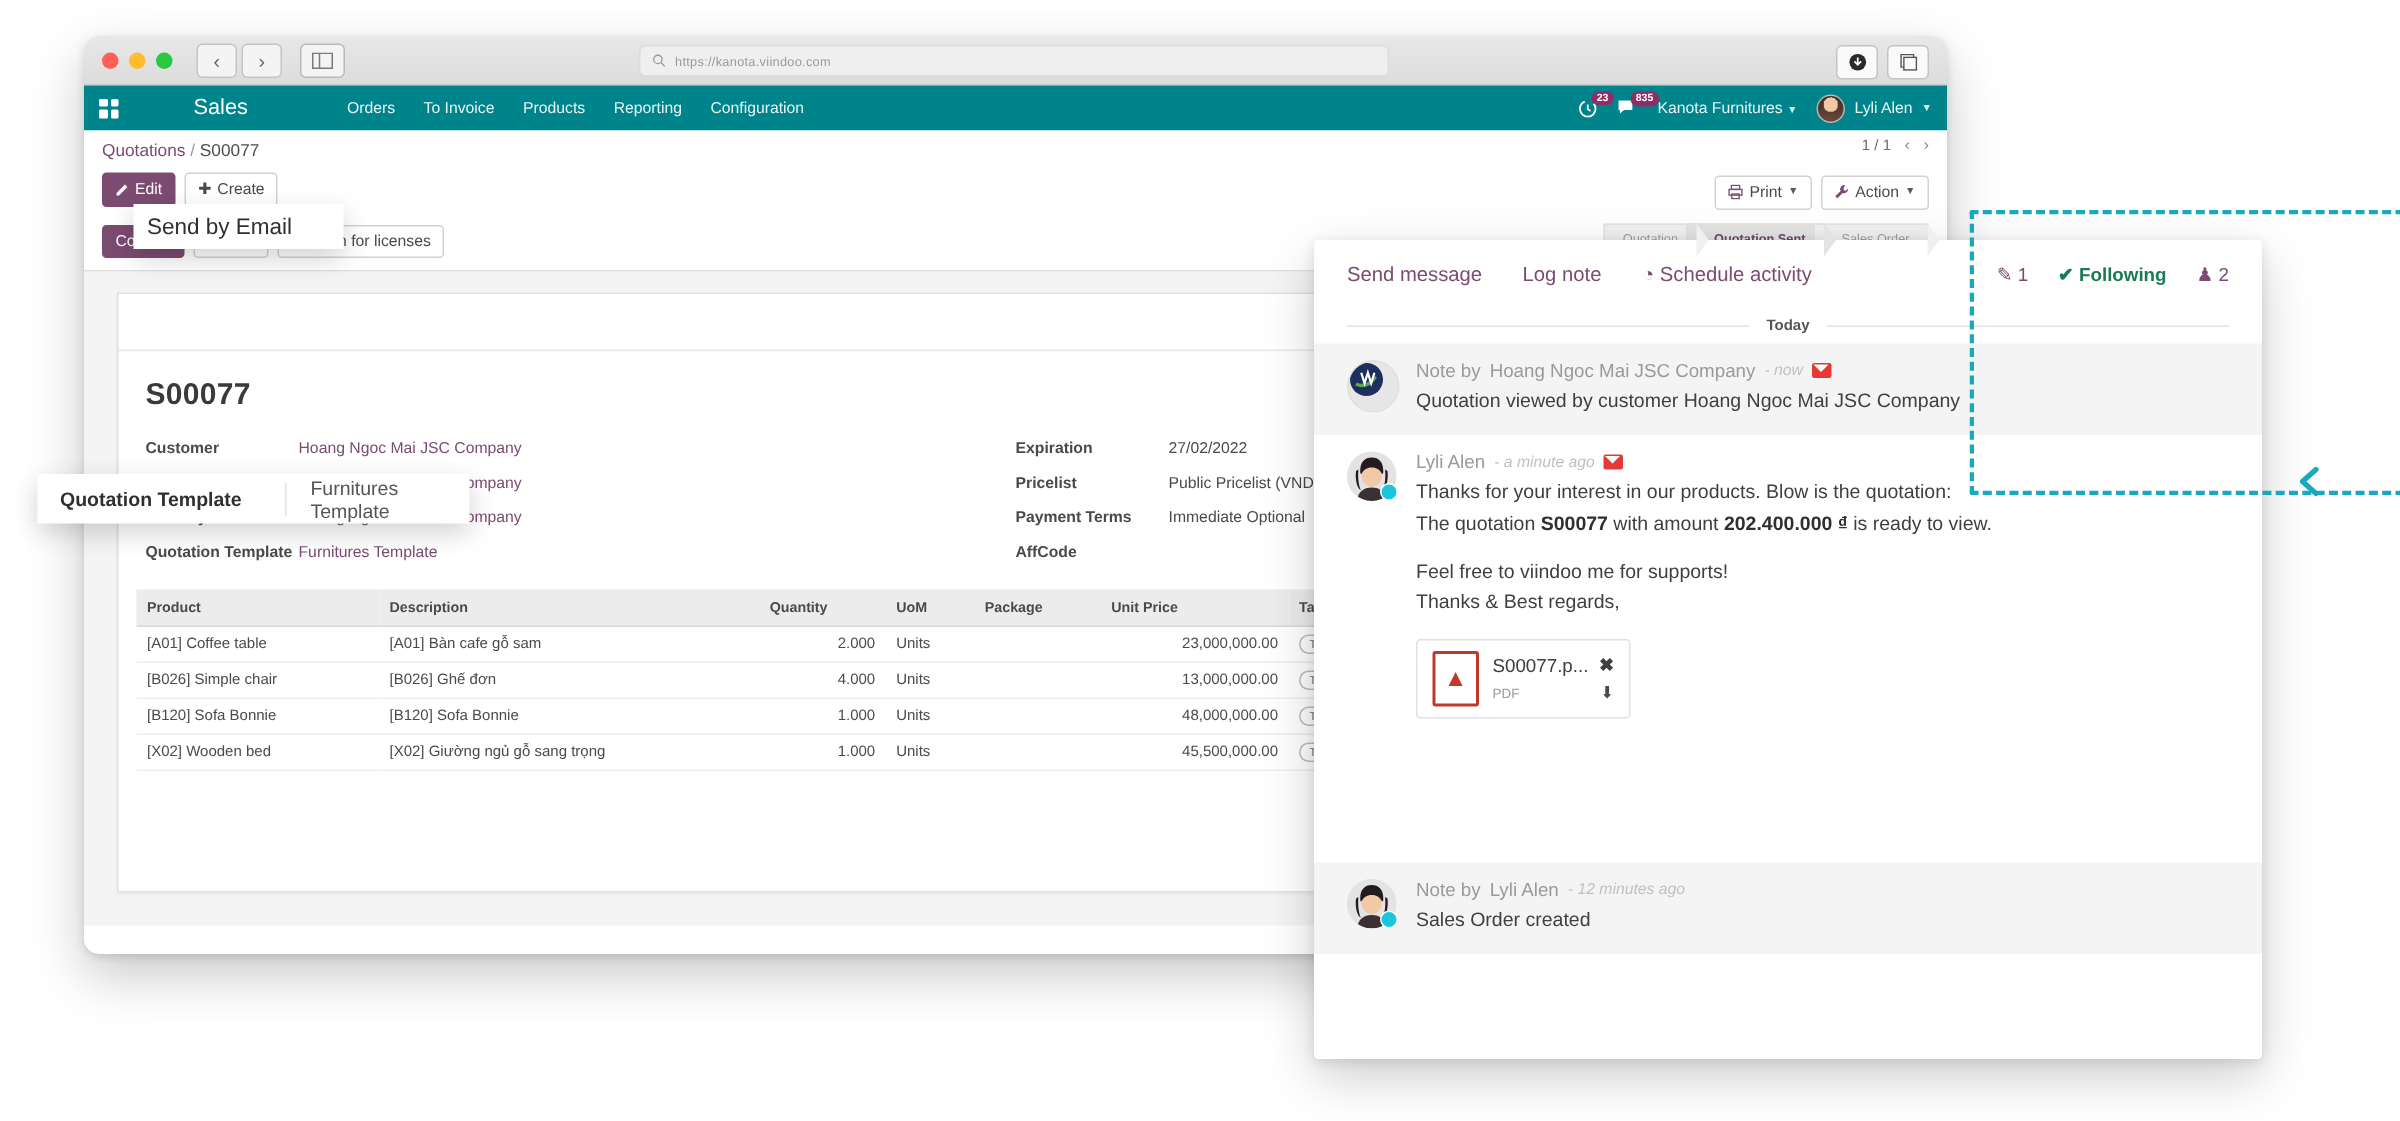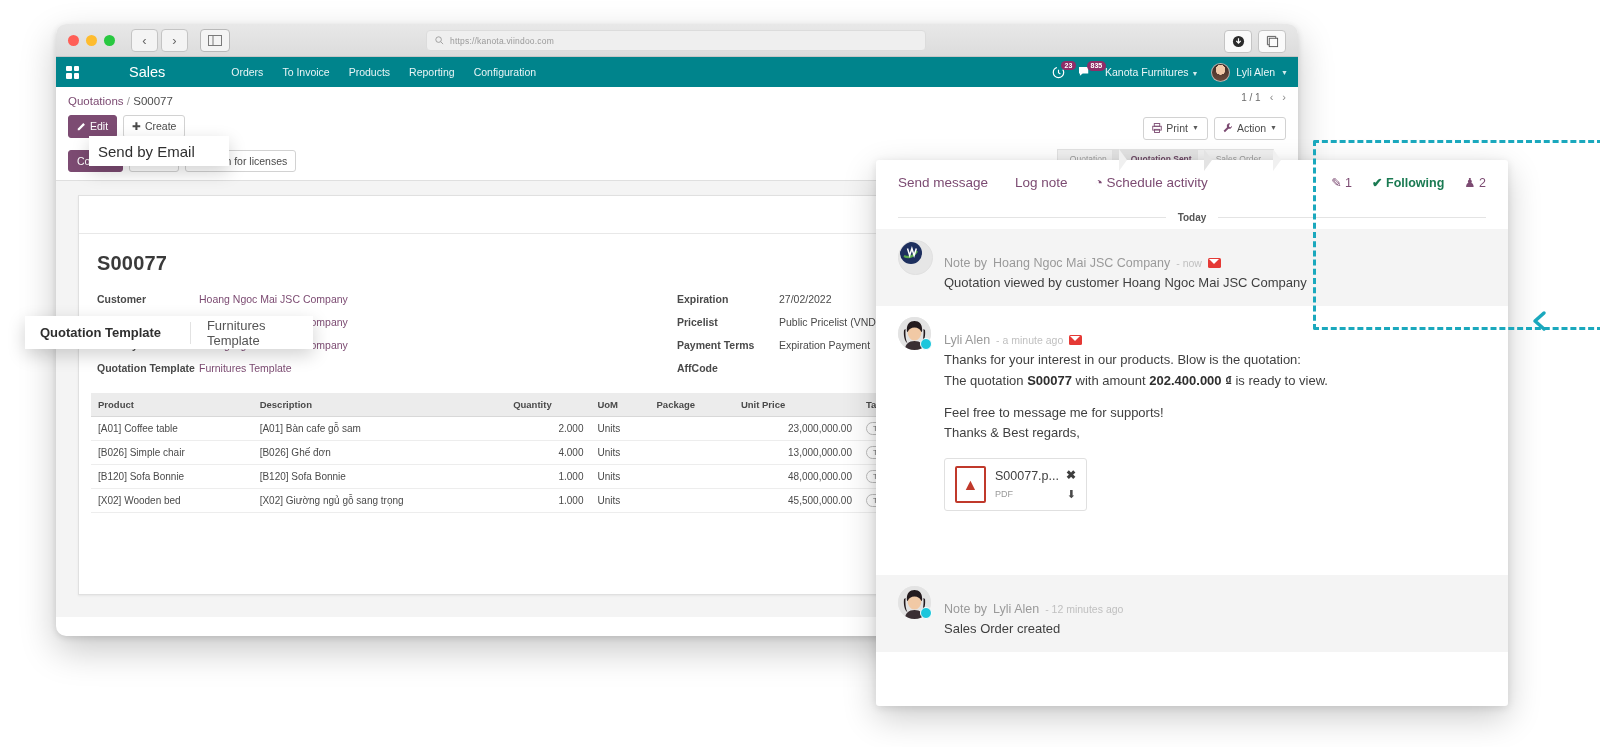--- a/index.html
+++ b/index.html
@@ -71,21 +71,21 @@
   .ouser{display:flex;align-items:center;gap:6px;font-size:10.5px;color:#eaf6f7;}
   .avatar-sm{
     width:17px;height:17px;border-radius:50%;overflow:hidden;
     background:radial-gradient(circle at 50% 34%, #f0c9a8 0 34%, transparent 35%),
                linear-gradient(#3b2a25,#6b4a3c);
     border:1px solid rgba(255,255,255,.6);
   }
   .caret{font-size:7px;opacity:.9;}
 
   
-  .cpanel{background:#fff;border-bottom:1px solid #dfdfdf;padding:8px 24px 0 12px;position:relative;}
+  .cpanel{background:#fff;border-bottom:1px solid #dfdfdf;padding:8px 12px 0 12px;position:relative;}
   .bcrumb{font-size:11.5px;color:#7c4b72;margin-bottom:8px;}
   .bcrumb .sep{color:#9b9b9b;}
   .bcrumb .cur{color:#4c4c4c;}
   .cp-row{display:flex;align-items:center;gap:6px;padding-bottom:8px;}
   .btn{
     font-size:10.5px;border:1px solid #d2d2d2;background:#fff;color:#4a4a4a;
     border-radius:3px;padding:4px 8px;line-height:1.2;cursor:pointer;white-space:nowrap;
     display:inline-flex;align-items:center;gap:4px;
   }
   .btn.primary{background:#7c4b72;border-color:#7c4b72;color:#fff;}
@@ -189,23 +189,23 @@
   .av .inner{width:33px;height:33px;border-radius:50%;overflow:hidden;background:#e6e6e6;display:block;}
   .av .dotonline{
     position:absolute;right:-1px;bottom:0px;width:10px;height:10px;border-radius:50%;
     background:#1bc6dc;border:1.5px solid #fff;
   }
   .logo-av{
     background:#fff;border:1px solid #e0e0e0;
     display:flex;align-items:center;justify-content:center;
   }
   .mbody{flex:1;min-width:0;}
-  .mhead{font-size:12.5px;color:#b2b2b2;margin-bottom:4px;display:flex;align-items:center;gap:6px;flex-wrap:wrap;margin-top:16px;}
+  .mhead{font-size:12.5px;color:#b2b2b2;margin-bottom:4px;display:flex;align-items:center;gap:6px;flex-wrap:wrap;}
   .mhead .who{color:#9a9a9a;}
-  .mhead .time{font-size:10.5px;color:#c0c0c0;}
+  .mhead .time{font-size:10.5px;color:#c0c0c0;font-style:italic;}
   .env{
     display:inline-block;width:13px;height:10px;background:#e53935;border-radius:1.5px;position:relative;
   }
   .env:after{
     content:"";position:absolute;left:1px;top:1px;width:0;height:0;
     border-left:5.5px solid transparent;border-right:5.5px solid transparent;border-top:5px solid #fff;
   }
   .mtext{font-size:13px;color:#3f3f3f;line-height:1.45;}
   .mtext p{margin:0 0 13px 0;}
   .mtext p.tight{margin:0 0 2px 0;}
@@ -440,21 +440,21 @@
             <div class="frow">
               <div class="flab">Expiration</div>
               <div class="fval plain">27/02/2022</div>
             </div>
             <div class="frow">
               <div class="flab">Pricelist</div>
               <div class="fval plain">Public Pricelist (VND)</div>
             </div>
             <div class="frow">
               <div class="flab">Payment Terms</div>
-              <div class="fval plain">Expiration Payment</div>
+              <div class="fval plain">Immediate Optional</div>
             </div>
             <div class="frow">
               <div class="flab">AffCode</div>
               <div class="fval plain"></div>
             </div>
           </div>
         </div>
 
 
         <table class="lines">
@@ -623,21 +623,21 @@
       </div>
       <div class="mbody">
         <div class="mhead">
           <span class="who">Lyli Alen</span>
           <span class="time">- a minute ago</span>
           <span class="env"></span>
         </div>
         <div class="mtext">
           <p class="tight">Thanks for your interest in our products. Blow is the quotation:</p>
           <p><span>The quotation </span><b>S00077</b><span> with amount </span><b>202.400.000 ₫</b><span> is ready to view.</span></p>
-          <p class="tight">Feel free to message me for supports!</p>
+          <p class="tight">Feel free to viindoo me for supports!</p>
           <p>Thanks &amp; Best regards,</p>
           <div class="attach">
             <span class="pdfico">▲</span>
             <span class="atinfo">
               <span class="atname">
                 <span>S00077.p...</span>
                 <span class="xmark">✖</span>
               </span>
               <span class="atsub">
                 <span>PDF</span>

